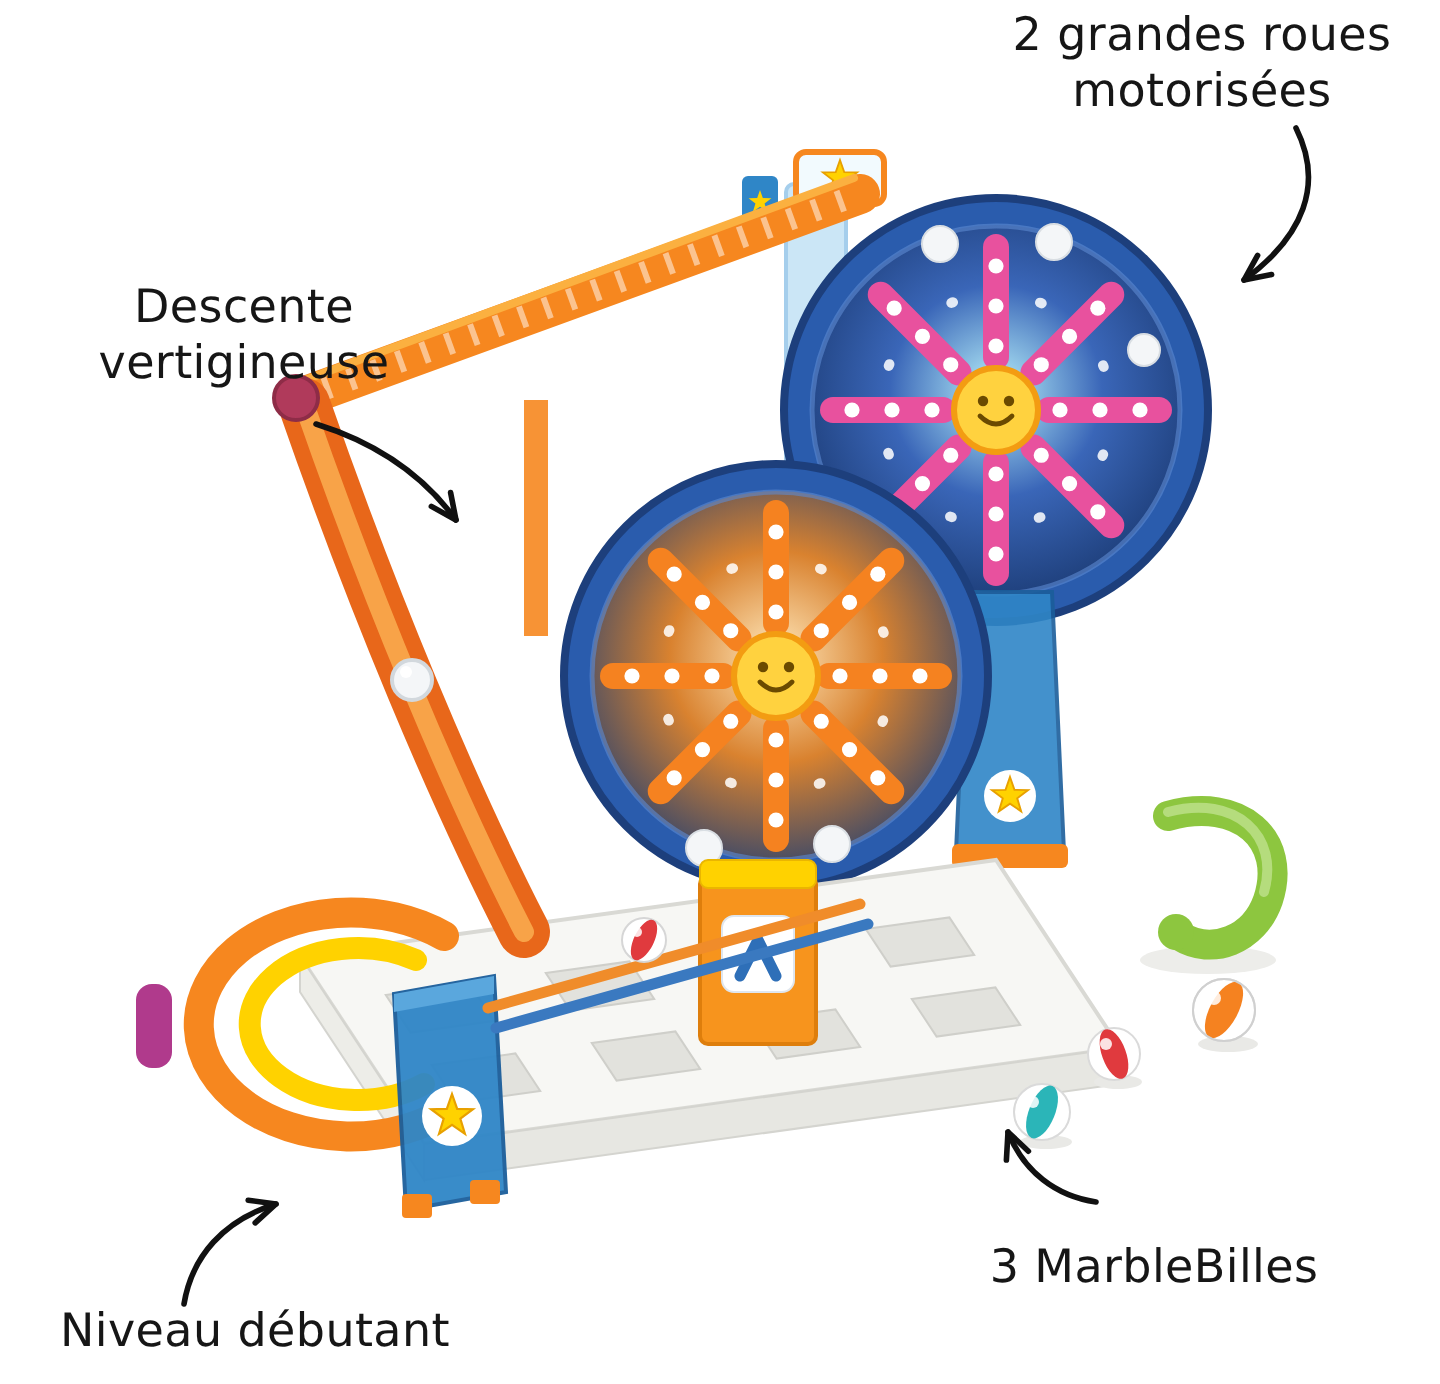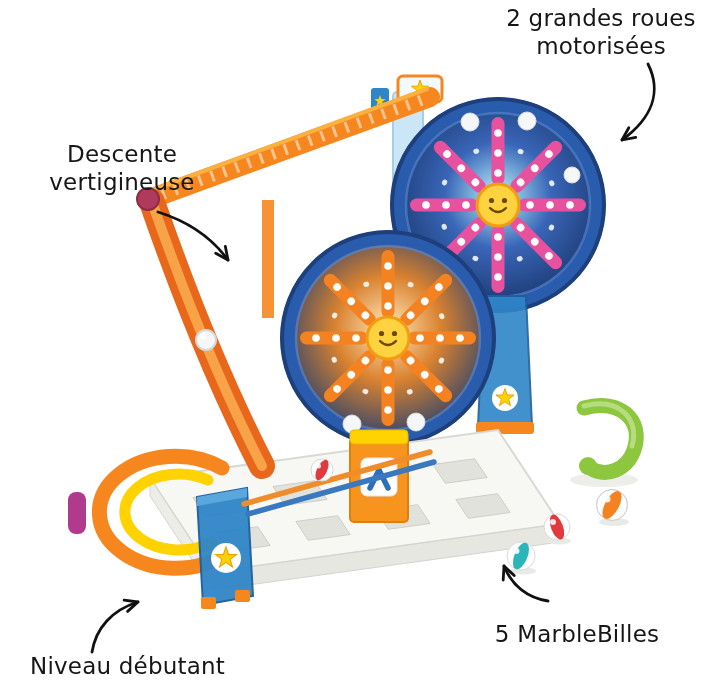--- a/index.html
+++ b/index.html
@@ -240,16 +240,16 @@
     <div>motorisées</div>
   </div>
   <div class="annotation" style="left:22px;top:140px;width:200px;">
     <div>Descente</div>
     <div>vertigineuse</div>
   </div>
   <div class="annotation" style="left:20px;top:652px;width:215px;">
     <div>Niveau débutant</div>
   </div>
   <div class="annotation" style="left:462px;top:620px;width:230px;">
-    <div>5 MarbleBilles</div>
+    <div>3 MarbleBilles</div>
   </div>
 
 </div>
 
 </body></html>

